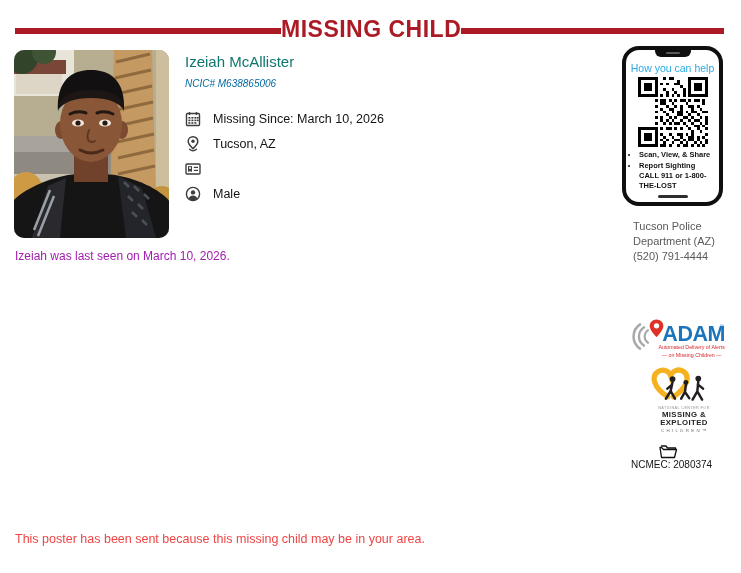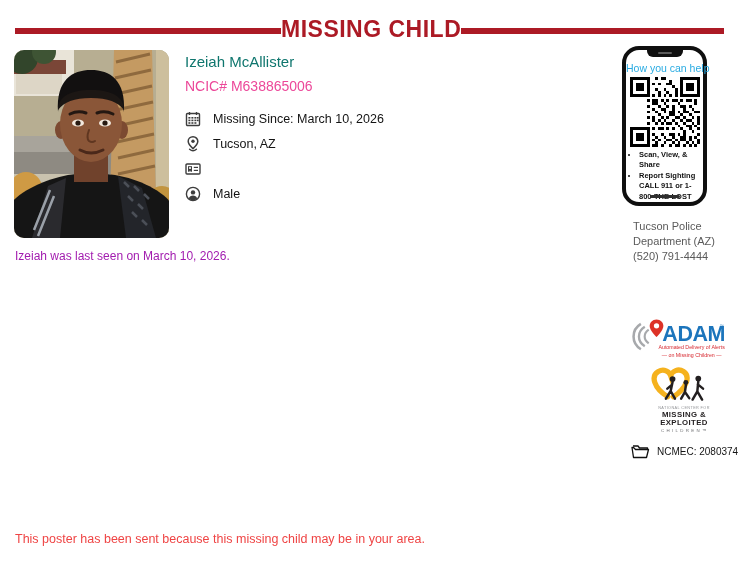--- a/index.html
+++ b/index.html
@@ -25,33 +25,33 @@
   
   .photo {
     position: absolute; left: 14px; top: 50px;
     width: 155px; height: 188px;
     border-radius: 10px; overflow: hidden; background: #b9b294;
   }
   .photo svg { display: block; }
 
   
   .child-name { position: absolute; left: 185px; top: 53px; font-size: 15px; color: #0f766e; }
-  .child-ncic { position: absolute; left: 185px; top: 78px; font-size: 14px; color: #ec4899; }
+  .child-ncic { position: absolute; left: 185px; top: 78px; font-size: 10px; color: #0369a1; font-style: italic; }
   .detail-rows { position: absolute; left: 185px; top: 111px; }
   .detail-row { display: flex; align-items: center; height: 16px; margin-bottom: 9px; }
   .detail-row .ico { width: 16px; height: 16px; margin-right: 12px; flex: none; }
   .detail-row .txt { font-size: 12.5px; color: #141414; white-space: nowrap; }
 
   .last-seen { position: absolute; left: 15px; top: 249px; font-size: 12px; color: #a21caf; }
   .footer-note { position: absolute; left: 15px; top: 532px; font-size: 12.5px; color: #ef4444; }
 
   
   .phone {
     position: absolute; left: 622px; top: 46px;
-    width: 85px; height: 160px;
+    width: 101px; height: 160px;
     border: 4px solid #0f0f0f; border-radius: 17px;
     background: #fff;
   }
   .notch {
     position: absolute; left: 50%; top: -1px; transform: translateX(-50%);
     width: 36px; height: 8px; background: #0f0f0f;
     border-radius: 0 0 6px 6px;
   }
   .notch .slit {
     position: absolute; left: 50%; top: 2.5px; transform: translateX(-50%);
@@ -71,21 +71,21 @@
     position: absolute; left: 50%; bottom: 4px; transform: translateX(-50%);
     width: 30px; height: 3.5px; background: #2e2e2e; border-radius: 2px;
   }
 
   
   .agency { position: absolute; left: 633px; top: 219px; font-size: 11px; color: #5a5a5a; line-height: 15px; }
 
   
   .adam-logo  { position: absolute; left: 629px; top: 318px; }
   .ncmec-logo { position: absolute; left: 644px; top: 367px; }
-  .case-row   { position: absolute; left: 631px; top: 443px; display: flex; align-items: center; }
+  .case-row   { position: absolute; left: 631px; top: 443px; display: flex; align-items: center; flex-direction: column; }
   .case-row .folder { margin-right: 7px; }
   .case-row .case-id { font-size: 10px; color: #141414; white-space: nowrap; }
 
   svg text { font-family: "Liberation Sans", sans-serif; }
 </style>
 </head>
 <body>
 
 <div class="poster">
 

